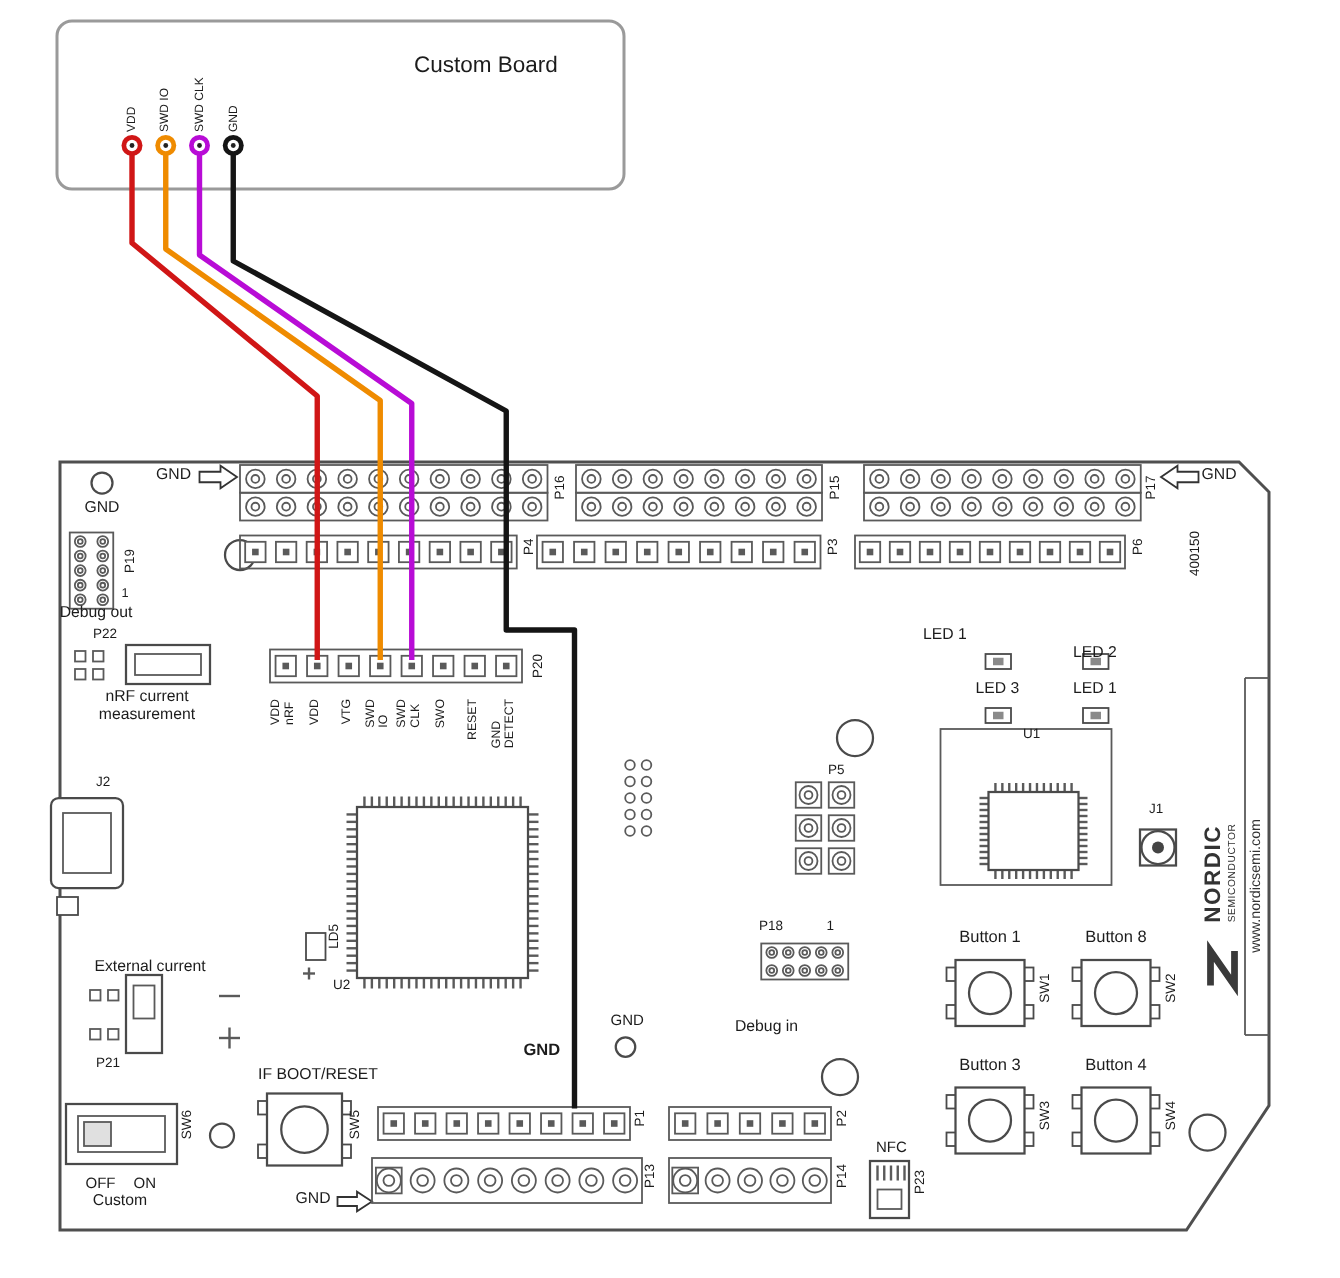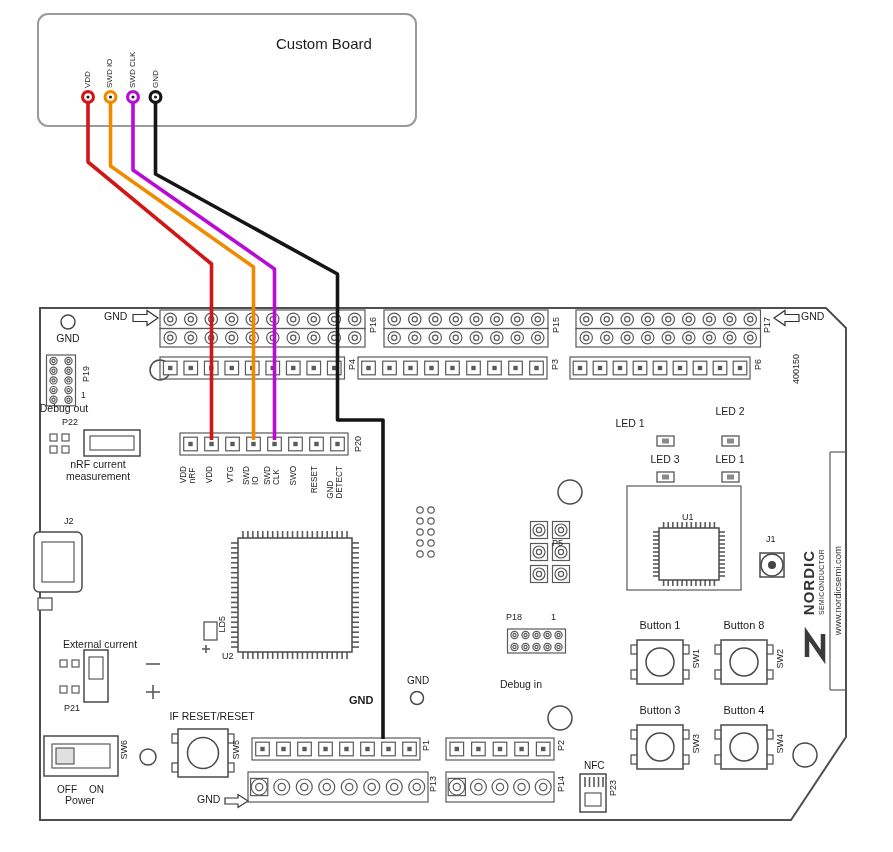--- a/index.html
+++ b/index.html
@@ -648,64 +648,64 @@
 <div class="lbl s105 c" style="left:28px;top:403px;width:72px">Debug out</div>
 <div class="lbl s9" style="left:62px;top:417px">P22</div>
 <div class="lbl s105 c" style="left:52px;top:459px;width:92px">nRF current
 measurement</div>
 <div class="lbl s9" style="left:64px;top:516px">J2</div>
 <div class="lbl s105 c" style="left:48px;top:639px;width:104px">External current</div>
 <div class="lbl s9" style="left:64px;top:703px">P21</div>
 <div class="vdown" style="left:120px;top:740px">SW6</div>
 <div class="lbl s10" style="left:57px;top:784px">OFF</div>
 <div class="lbl s10" style="left:89px;top:784px">ON</div>
-<div class="lbl s105 c" style="left:46px;top:795px;width:68px">Power</div>
+<div class="lbl s105 c" style="left:46px;top:795px;width:68px">Custom</div>
 
 <div class="vdown" style="left:354px;top:436px">P20</div>
 <div class="vdown plbl" style="left:180px;top:466px">VDD
 nRF</div>
 <div class="vdown plbl" style="left:206px;top:466px">VDD</div>
 <div class="vdown plbl" style="left:227px;top:466px">VTG</div>
 <div class="vdown plbl" style="left:243px;top:466px">SWD
 IO</div>
 <div class="vdown plbl" style="left:264px;top:466px">SWD
 CLK</div>
 <div class="vdown plbl" style="left:290px;top:466px">SWO</div>
 <div class="vdown plbl" style="left:311px;top:466px">RESET</div>
 <div class="vdown plbl" style="left:327px;top:466px">GND
 DETECT</div>
 
 <div class="vdown s85" style="left:218px;top:616px">LD5</div>
 <div class="lbl s9" style="left:222px;top:651px">U2</div>
 <div class="lbl s10" style="left:407px;top:675px">GND</div>
 <div class="lbl b" style="left:349px;top:694px">GND</div>
-<div class="lbl s9" style="left:552px;top:538px">P5</div>
+<div class="lbl s9" style="left:552px;top:508px">P5</div>
 <div class="lbl s9" style="left:506px;top:612px">P18</div>
 <div class="lbl s9" style="left:551px;top:612px">1</div>
-<div class="lbl s105 c" style="left:490px;top:679px;width:62px">Debug in</div>
+<div class="lbl s105 c" style="left:480px;top:679px;width:62px">Debug in</div>
 
 <div class="lbl s105 c" style="left:610px;top:418px;width:40px">LED 1</div>
-<div class="lbl s105 c" style="left:710px;top:406px;width:40px">LED 2</div>
+<div class="lbl s105 c" style="left:710px;top:430px;width:40px">LED 2</div>
 <div class="lbl s105 c" style="left:645px;top:454px;width:40px">LED 3</div>
 <div class="lbl s105 c" style="left:710px;top:454px;width:40px">LED 1</div>
-<div class="lbl s9" style="left:682px;top:512px">U1</div>
+<div class="lbl s9" style="left:682px;top:484px">U1</div>
 <div class="lbl s9" style="left:766px;top:534px">J1</div>
 <div class="lbl c" style="left:631px;top:619px;width:58px">Button 1</div>
 <div class="lbl c" style="left:715px;top:619px;width:58px">Button 8</div>
 <div class="lbl c" style="left:631px;top:704px;width:58px">Button 3</div>
 <div class="lbl c" style="left:715px;top:704px;width:58px">Button 4</div>
 <div class="vdown" style="left:692px;top:649px">SW1</div>
 <div class="vdown" style="left:776px;top:649px">SW2</div>
 <div class="vdown" style="left:692px;top:734px">SW3</div>
 <div class="vdown" style="left:776px;top:734px">SW4</div>
 <div class="vdown brand" style="left:801px;top:550px">NORDIC</div>
 <div class="vdown brandsub" style="left:818px;top:549px">SEMICONDUCTOR</div>
 <div class="vdown brandurl" style="left:833px;top:546px">www.nordicsemi.com</div>
 
-<div class="lbl s105 c" style="left:156px;top:711px;width:112px">IF RESET/RESET</div>
+<div class="lbl s105 c" style="left:156px;top:711px;width:112px">IF BOOT/RESET</div>
 <div class="vdown" style="left:232px;top:740px">SW5</div>
 <div class="vdown" style="left:422px;top:740px">P1</div>
 <div class="vdown" style="left:429px;top:776px">P13</div>
 <div class="vdown" style="left:557px;top:740px">P2</div>
 <div class="vdown" style="left:557px;top:776px">P14</div>
 <div class="lbl s105" style="left:197px;top:794px">GND</div>
 <div class="lbl s10" style="left:584px;top:760px">NFC</div>
 <div class="vdown" style="left:609px;top:780px">P23</div>
 
 </div>

